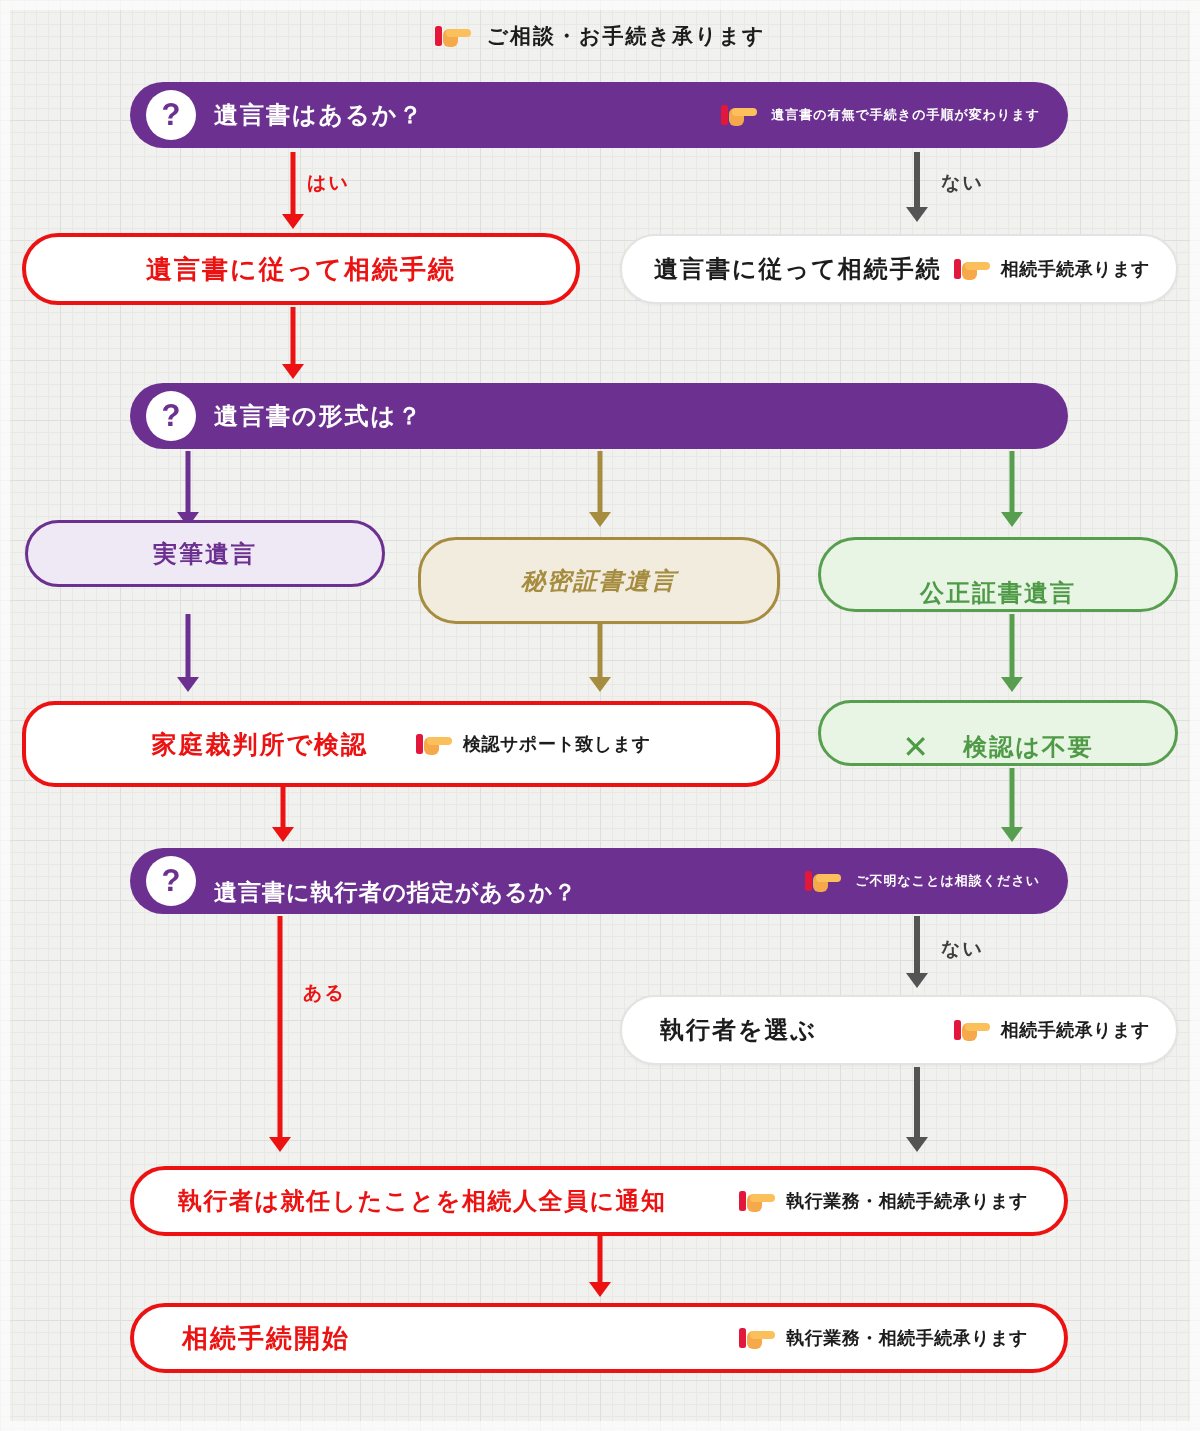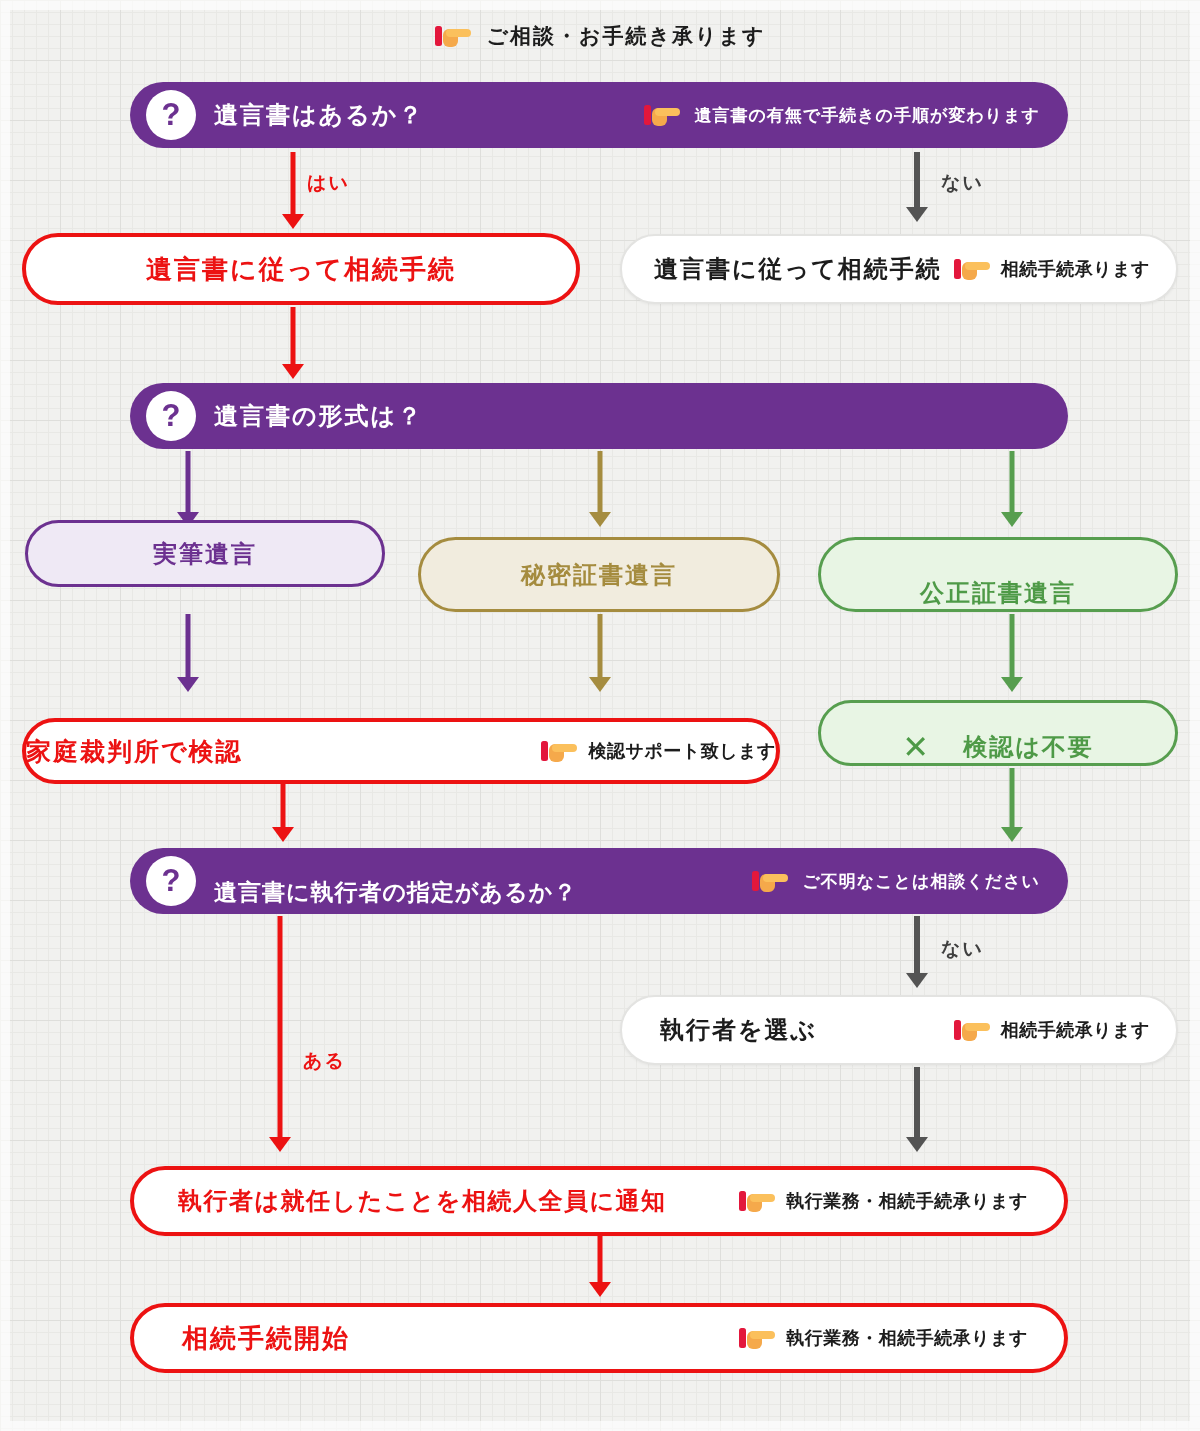--- a/index.html
+++ b/index.html
@@ -26,21 +26,21 @@
   .top-note{position:absolute;left:0;top:22px;width:100%;display:flex;justify-content:center;align-items:center;gap:16px;
             font-size:21px;font-weight:800;color:#1c1c1c;letter-spacing:2px;}
 
   
   .qbox{position:absolute;height:66px;width:938px;left:130px;border-radius:33px;background:#6C3190;
         display:flex;align-items:center;padding:0 28px 0 16px;box-sizing:border-box;color:#fff;z-index:3;}
   .qcircle{width:50px;height:50px;border-radius:50%;background:#fff;color:#6C3190;display:flex;align-items:center;
            justify-content:center;font-size:31px;font-weight:800;flex:0 0 auto;}
   .qlabel{font-size:24px;font-weight:800;letter-spacing:2px;margin-left:18px;white-space:nowrap;}
   .qspacer{flex:1;}
-  .qnote{display:flex;align-items:center;gap:14px;font-size:17px;font-weight:700;letter-spacing:1px;white-space:nowrap;text-align:center;}
+  .qnote{display:flex;align-items:center;gap:14px;font-size:13px;font-weight:700;letter-spacing:1px;white-space:nowrap;text-align:center;}
 
   
   .pill{position:absolute;box-sizing:border-box;background:#fff;display:flex;align-items:center;z-index:3;white-space:nowrap;}
   .red-border{border:4px solid #EC1212;}
   .soft-border{border:2px solid #e3e3e1;box-shadow:0 1px 3px rgba(0,0,0,.05);}
   .center{justify-content:center;}
   .between{justify-content:space-between;}
   .main-red{color:#EC1212;font-weight:800;letter-spacing:2px;}
   .main-dark{color:#1c1c1c;font-weight:800;letter-spacing:2px;}
   .pill-note{display:flex;align-items:center;gap:11px;font-size:18px;font-weight:700;color:#1c1c1c;letter-spacing:.5px;}
@@ -143,41 +143,41 @@
       <i class="head"></i>
     </div>
   <div class="arrow green" style="left:1012px;top:451px;height:76px;">
       <i class="shaft"></i>
       <i class="head"></i>
     </div>
 
   <div class="pill branch purple" style="left:25px;top:512px;width:360px;height:67px;border-radius:38px;margin-top:8px;">
     <span>実筆遺言</span>
   </div>
-  <div class="pill branch gold" style="left:418px;top:537px;width:362px;height:75px;border-radius:38px;">
+  <div class="pill branch gold" style="left:418px;top:537px;width:362px;height:87px;border-radius:38px;font-style:italic;">
     <span>秘密証書遺言</span>
   </div>
   <div class="pill branch green" style="left:818px;top:537px;width:360px;height:75px;border-radius:38px;">
     <span>公正証書遺言</span>
   </div>
 
   <div class="arrow purple" style="left:188px;top:614px;height:78px;">
       <i class="shaft"></i>
       <i class="head"></i>
     </div>
   <div class="arrow gold" style="left:600px;top:614px;height:78px;">
       <i class="shaft"></i>
       <i class="head"></i>
     </div>
   <div class="arrow green" style="left:1012px;top:614px;height:78px;">
       <i class="shaft"></i>
       <i class="head"></i>
     </div>
 
-  <div class="pill red-border center" style="left:22px;top:718px;width:758px;height:66px;border-radius:33px;gap:48px;justify-content:space-between;">
+  <div class="pill red-border center" style="left:22px;top:701px;width:758px;height:86px;border-radius:33px;gap:48px;">
     <span class="main-red" style="font-size:25px;">家庭裁判所で検認</span>
     <span class="pill-note">
       <span class="hand">
           <i class="sleeve"></i>
           <i class="palm"></i>
           <i class="finger"></i>
         </span>
       <span>検認サポート致します</span>
     </span>
   </div>
@@ -212,21 +212,21 @@
 
   <div class="arrow gray" style="left:917px;top:916px;height:72px;">
       <i class="shaft"></i>
       <i class="head"></i>
     </div>
   <div class="edge-label gray" style="left:941px;top:936px;">ない</div>
   <div class="arrow red" style="left:280px;top:916px;height:236px;">
       <i class="shaft"></i>
       <i class="head"></i>
     </div>
-  <div class="edge-label red" style="left:303px;top:1048px;">ある</div>
+  <div class="edge-label red" style="left:303px;top:980px;">ある</div>
 
   <div class="pill soft-border between" style="left:620px;top:995px;width:558px;height:70px;border-radius:35px;padding:0 26px 0 38px;">
     <span class="main-dark" style="font-size:24px;">執行者を選ぶ</span>
     <span class="pill-note">
       <span class="hand">
           <i class="sleeve"></i>
           <i class="palm"></i>
           <i class="finger"></i>
         </span>
       <span>相続手続承ります</span>

